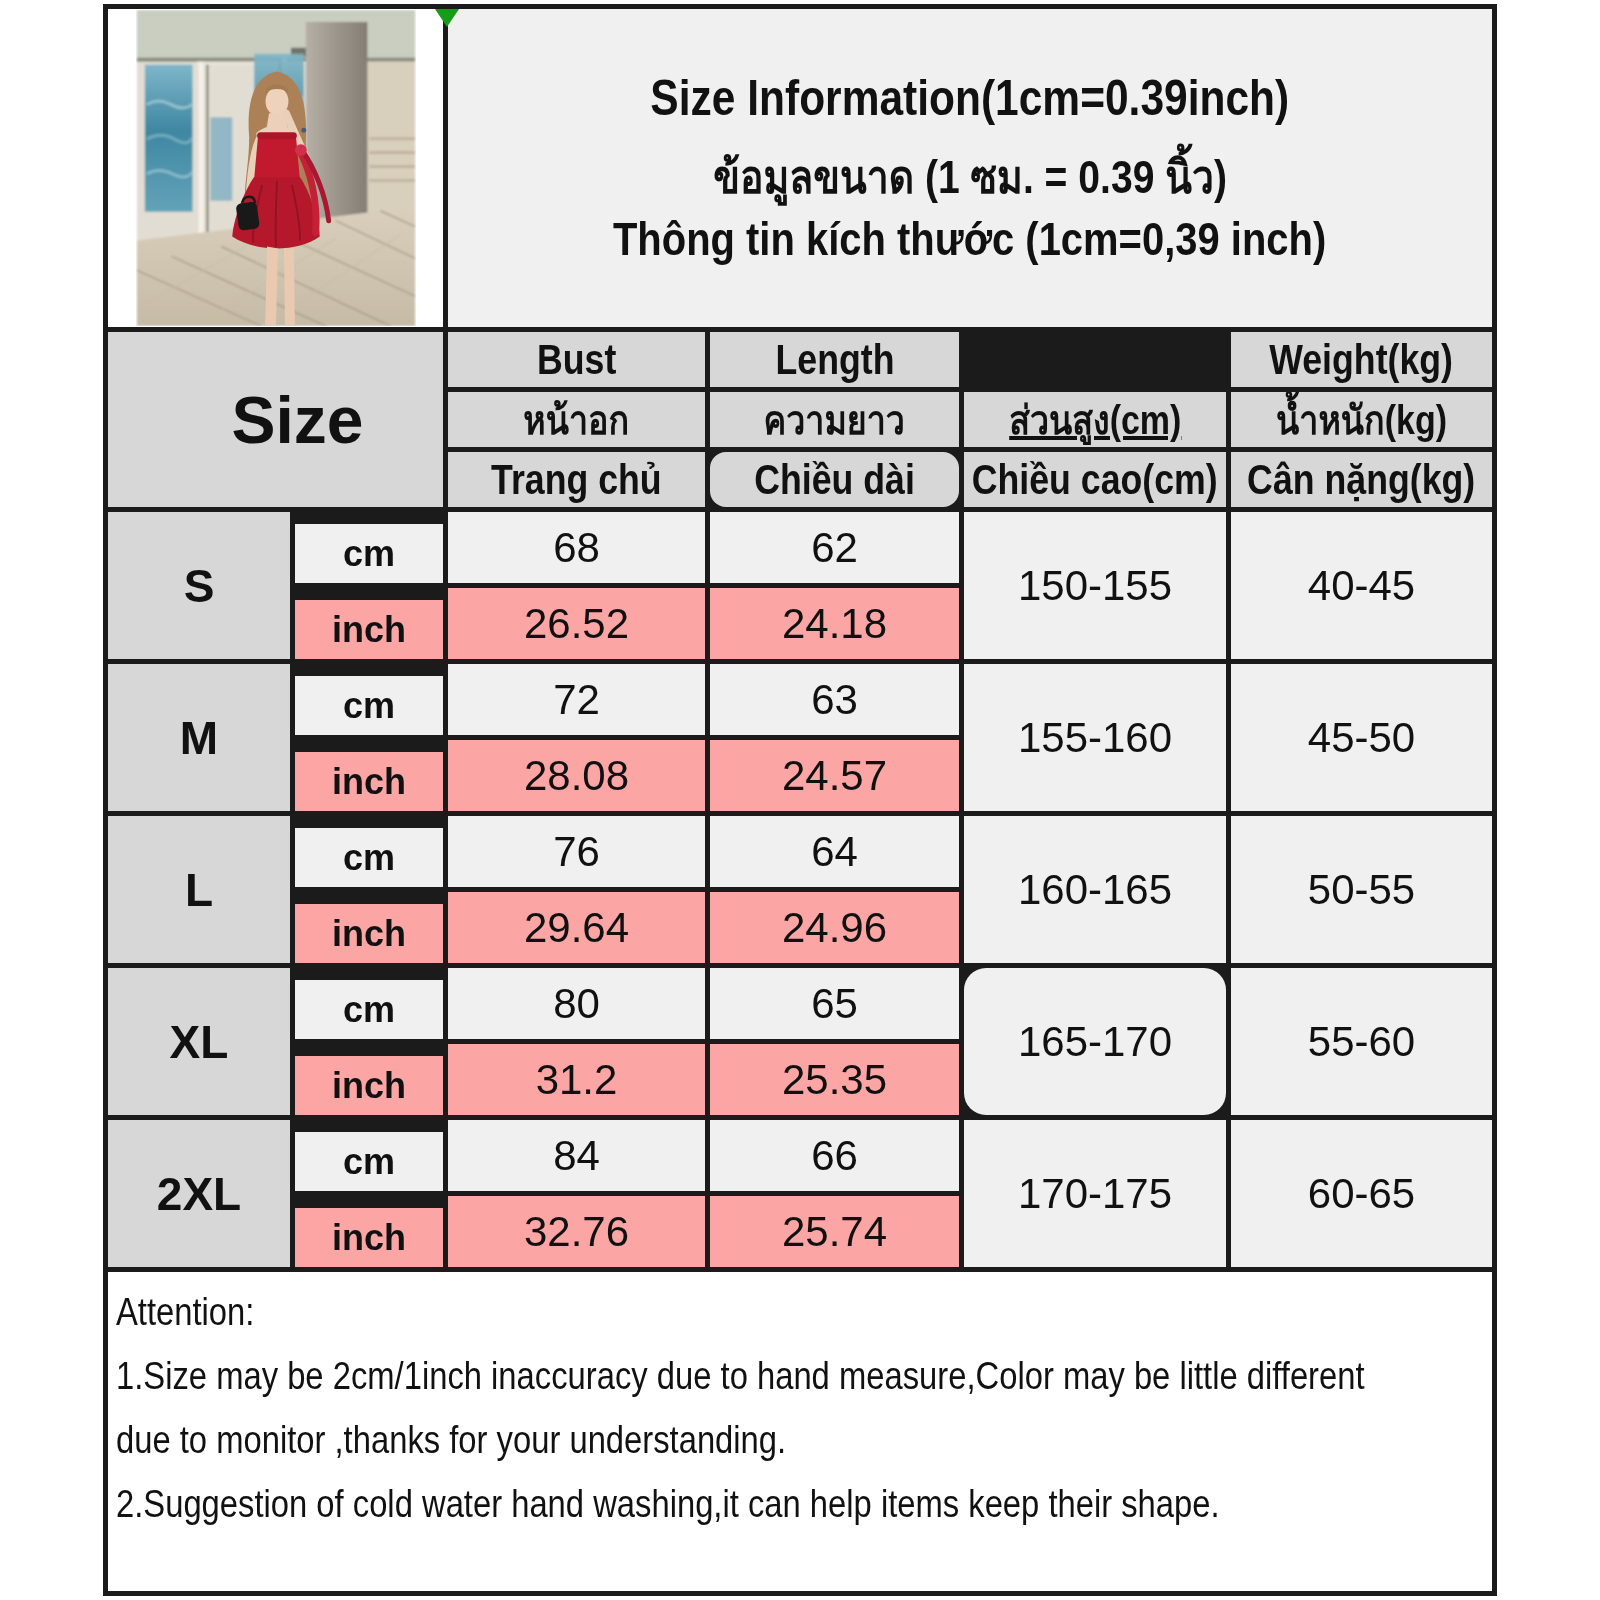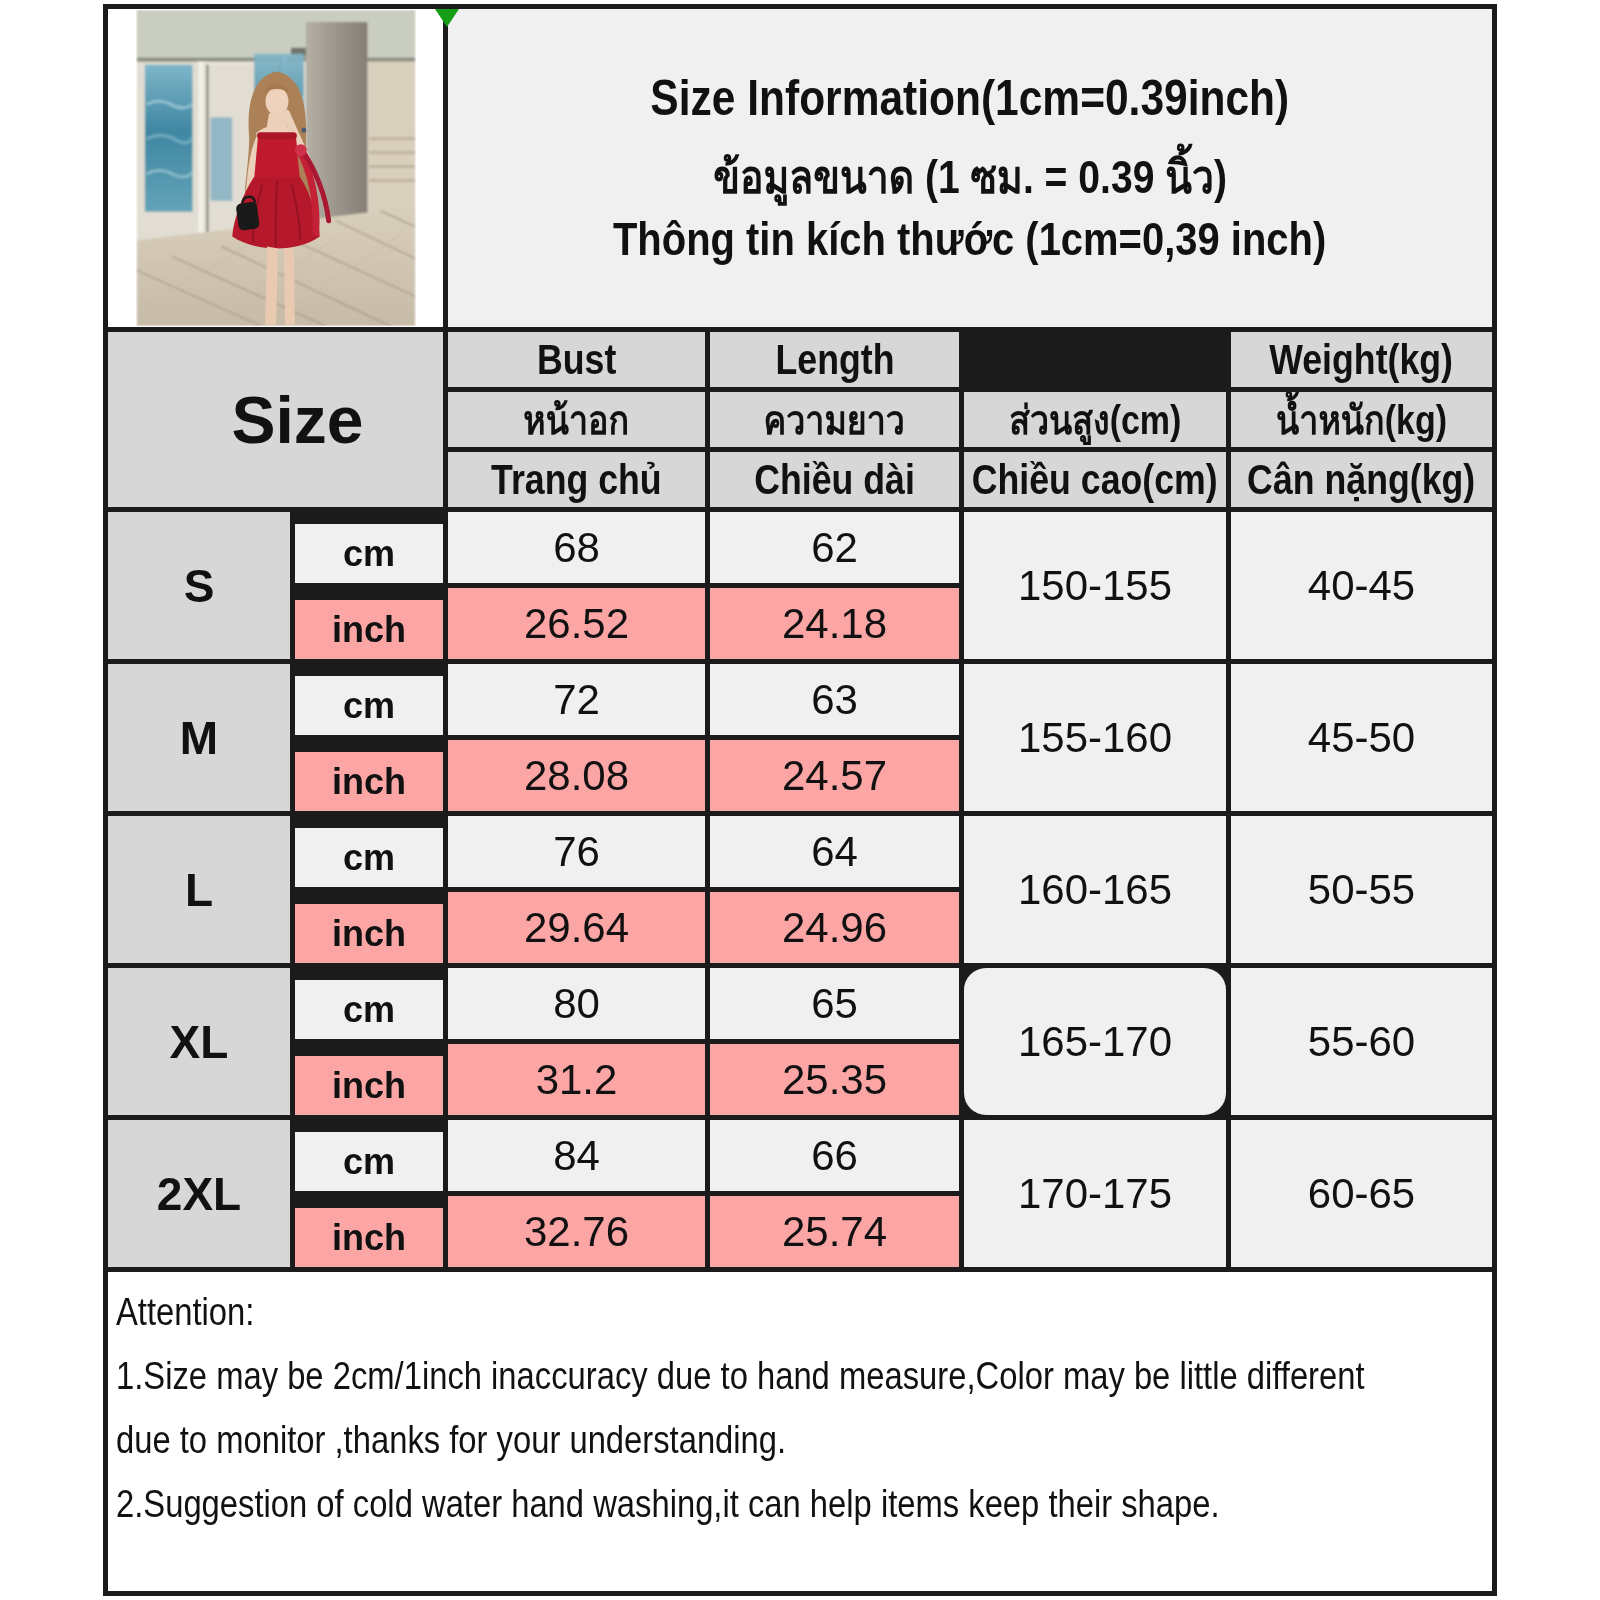--- a/index.html
+++ b/index.html
@@ -170,31 +170,31 @@
   <div class="cell gray hdr" style="grid-column:6;grid-row:2;">
       <span class="cond">Weight(kg)</span>
     </div>
 
   <div class="cell gray hdr-th" style="grid-column:3;grid-row:3;">
       <span class="cond">หน้าอก</span>
     </div>
   <div class="cell gray hdr-th" style="grid-column:4;grid-row:3;">
       <span class="cond">ความยาว</span>
     </div>
-  <div class="cell gray hdr-th" style="grid-column:5;grid-row:3;">
+  <div class="cell gray hdr-th" style="grid-column:5;grid-row:3;text-decoration:underline;">
       <span class="cond">ส่วนสูง(cm)</span>
     </div>
   <div class="cell gray hdr-th" style="grid-column:6;grid-row:3;">
       <span class="cond">น้ำหนัก(kg)</span>
     </div>
 
   <div class="cell gray hdr" style="grid-column:3;grid-row:4;">
       <span class="cond">Trang chủ</span>
     </div>
-  <div class="cell gray hdr" style="grid-column:4;grid-row:4;">
+  <div class="cell gray hdr" style="grid-column:4;grid-row:4;border-radius:16px;">
       <span class="cond">Chiều dài</span>
     </div>
   <div class="cell gray hdr" style="grid-column:5;grid-row:4;">
       <span class="cond">Chiều cao(cm)</span>
     </div>
   <div class="cell gray hdr" style="grid-column:6;grid-row:4;">
       <span class="cond">Cân nặng(kg)</span>
     </div>
 
   <div class="cell gray size-letter" style="grid-column:1;grid-row:5/7;">S</div>

